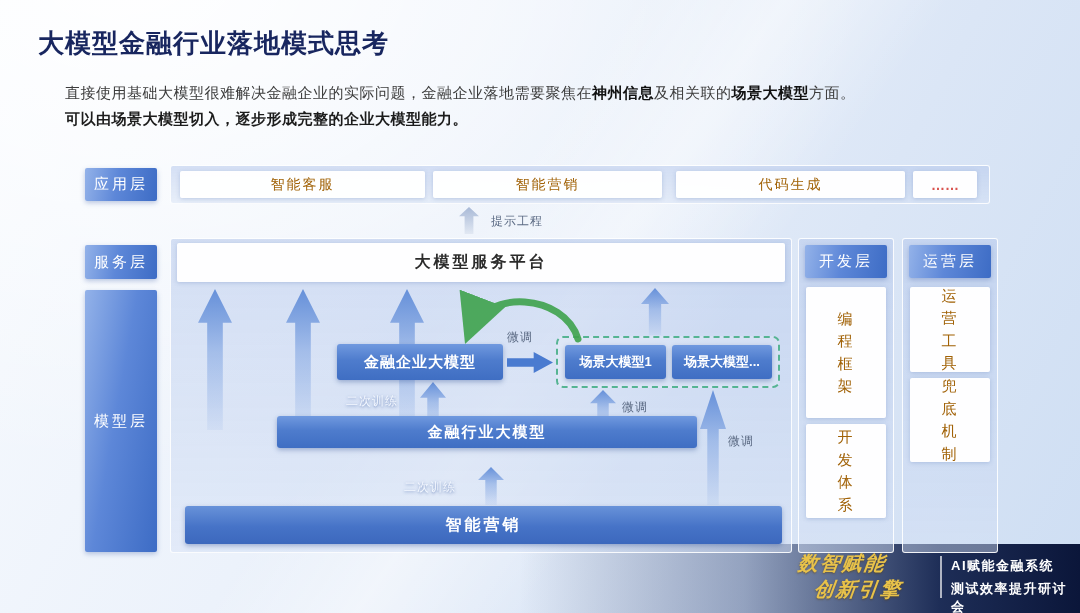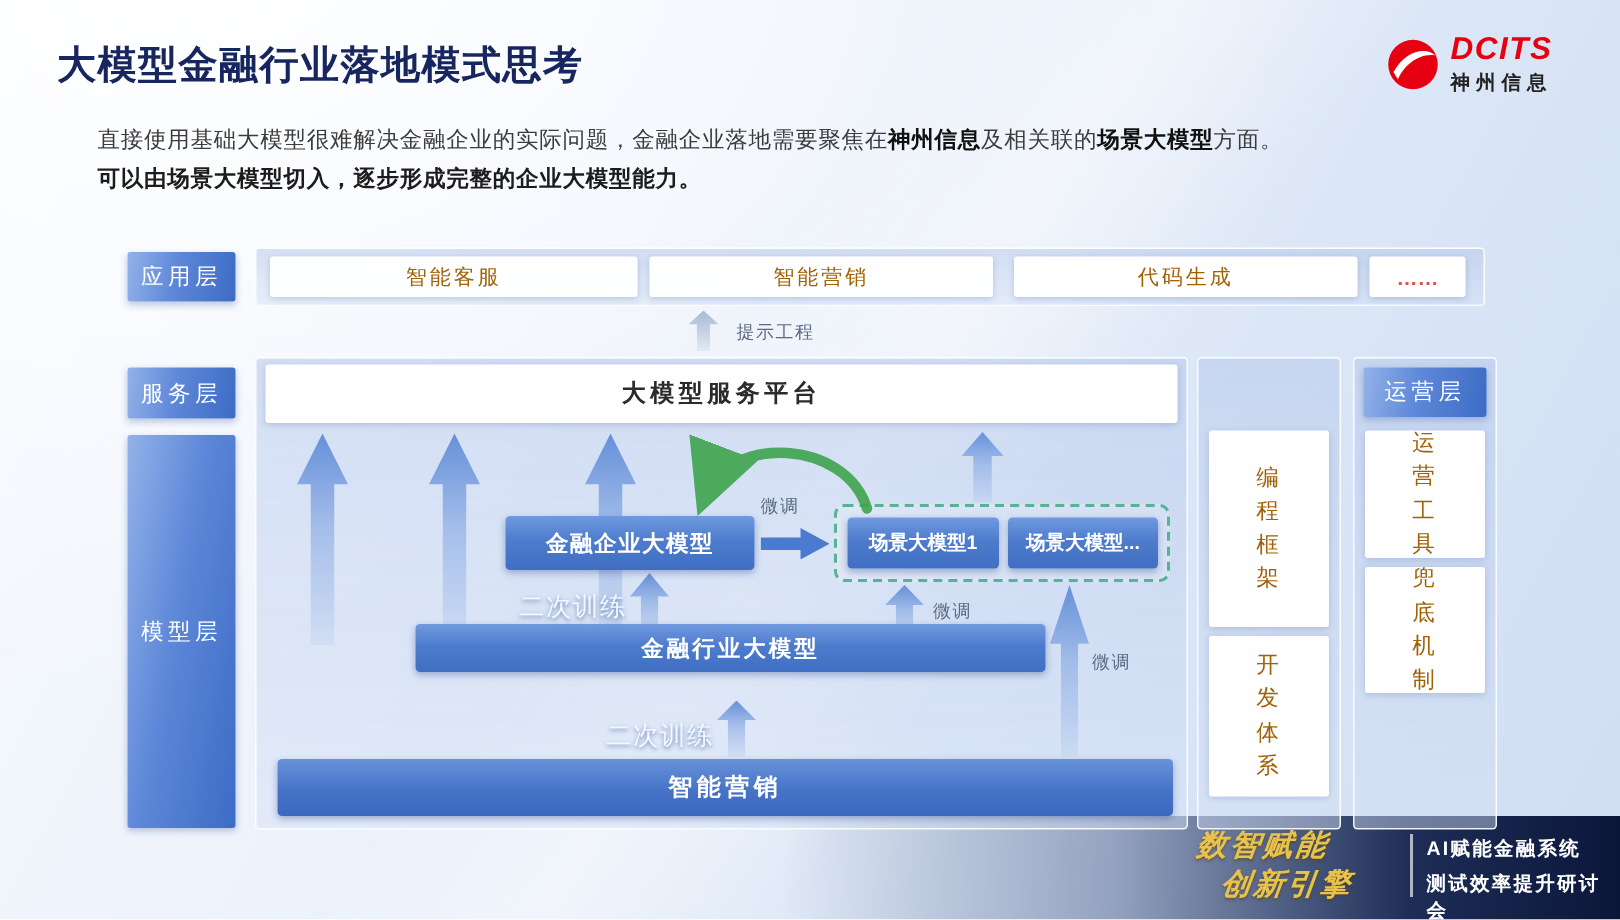--- a/index.html
+++ b/index.html
@@ -50,21 +50,21 @@
     justify-content:center; color:#a16207; font-size:14px; border-radius:2px; letter-spacing:2px;
     box-shadow:0 1px 4px rgba(90,120,180,.3); z-index:2; }
   .box-app1 { left:180px; top:171px; width:245px; height:27px; }
   .box-app2 { left:433px; top:171px; width:229px; height:27px; }
   .box-app3 { left:676px; top:171px; width:229px; height:27px; }
   .box-app4 { left:913px; top:171px; width:64px;  height:27px; color:#d9534f; font-weight:bold; letter-spacing:0; }
   .box-platform { left:177px; top:243px; width:608px; height:39px; font-size:16px; font-weight:600;
     color:#2b2b2b; letter-spacing:3px; }
   .vert-box span { display:inline-block; width:2em; word-break:break-all; text-align:center; line-height:1.5; }
   .box-dev1 { left:806px; top:287px; width:80px; height:131px; font-size:15px; }
-  .box-dev2 { left:806px; top:424px; width:80px; height:107px; font-size:15px; }
+  .box-dev2 { left:806px; top:424px; width:80px; height:94px; font-size:15px; }
   .box-ops1 { left:910px; top:287px; width:80px; height:85px; font-size:15px; }
   .box-ops2 { left:910px; top:378px; width:80px; height:84px; font-size:15px; }
   .box-ops3 { left:910px; top:468px; width:80px; height:81px; font-size:15px; }
 
   
   .blue-box { position:absolute; display:flex; align-items:center; justify-content:center;
     color:#fff; font-weight:bold; border-radius:3px; z-index:3; letter-spacing:1px;
     background:linear-gradient(180deg,#7099df 0%, #4e7ccd 45%, #3f6ec3 100%);
     box-shadow:0 2px 5px rgba(55,85,150,.4); }
   .box-enterprise { left:337px; top:344px; width:166px; height:36px; font-size:15px; }
@@ -91,21 +91,21 @@
   .arr-rtall { left:700px; top:390px; width:26px; height:115px; }
   .arr-base  { left:478px; top:467px; width:26px; height:38px; }
   .prompt-arrow { left:459px; top:207px; width:20px; height:27px;
     background:linear-gradient(to top, rgba(170,185,210,.2), rgba(150,170,205,.8)); }
   .right-arrow { position:absolute; left:507px; top:352px; width:46px; height:21px; z-index:3;
     background:#4a7bd0; clip-path:polygon(0 30%, 58% 30%, 58% 0, 100% 50%, 58% 100%, 58% 70%, 0 70%); }
   .green-arc { position:absolute; left:446px; top:289px; width:150px; height:56px; z-index:4; }
 
   
   .anno { position:absolute; font-size:12px; color:#5c6b84; z-index:4; letter-spacing:1px; }
-  .anno-light { position:absolute; font-size:17px; color:#f4f8ff; z-index:4; letter-spacing:1px;
+  .anno-light { position:absolute; font-size:12px; color:#f4f8ff; z-index:4; letter-spacing:1px;
     text-shadow:0 1px 3px rgba(90,120,180,.9); }
   .label-prompt  { left:491px; top:213px; }
   .label-ft-top  { left:507px; top:329px; }
   .label-ft-mid  { left:622px; top:399px; }
   .label-ft-right{ left:728px; top:433px; }
   .label-st-upper{ left:346px; top:393px; }
   .label-st-lower{ left:404px; top:479px; }
 
   
   .footer-band { position:absolute; left:520px; top:544px; width:560px; height:69px;
@@ -121,42 +121,33 @@
   .event2 { left:951px; top:580px; }
 </style>
 </head>
 <body>
 
 <div class="slide">
 
   <div class="footer-band"></div>
 
   <h1 class="title">大模型金融行业落地模式思考</h1>
-  <div class="logo">
-    <svg class="logo-icon" viewBox="0 0 36 36">
-      <circle cx="18" cy="18" r="16.5" fill="#e60012"></circle>
-      <path d="M5 23 C 13 9 26 6 33 12 C 23 10 12 18 8 28 Z" fill="#ffffff"></path>
-    </svg>
-    <div class="logo-text">
-      <div class="logo-en">DCITS</div>
-      <div class="logo-cn">神州信息</div>
-    </div>
-  </div>
 
   <p class="intro1"><span>直接使用基础大模型很难解决金融企业的实际问题，金融企业落地需要聚焦在</span><strong>神州信息</strong><span>及相关联的</span><strong>场景大模型</strong><span>方面。</span></p>
   <p class="intro2">可以由场景大模型切入，逐步形成完整的企业大模型能力。</p>
 
   <div class="panel panel-app"></div>
   <div class="panel panel-model"></div>
   <div class="panel panel-dev"></div>
   <div class="panel panel-ops"></div>
 
   <div class="layer-badge badge-app">应用层</div>
   <div class="layer-badge badge-svc">服务层</div>
   <div class="layer-badge badge-model">模型层</div>
+  <div class="layer-badge badge-dev">开发层</div>
   <div class="layer-badge badge-ops">运营层</div>
 
   <div class="white-box box-app1">智能客服</div>
   <div class="white-box box-app2">智能营销</div>
   <div class="white-box box-app3">代码生成</div>
   <div class="white-box box-app4">……</div>
 
   <div class="arr sm prompt-arrow"></div>
   <div class="anno label-prompt">提示工程</div>
 

